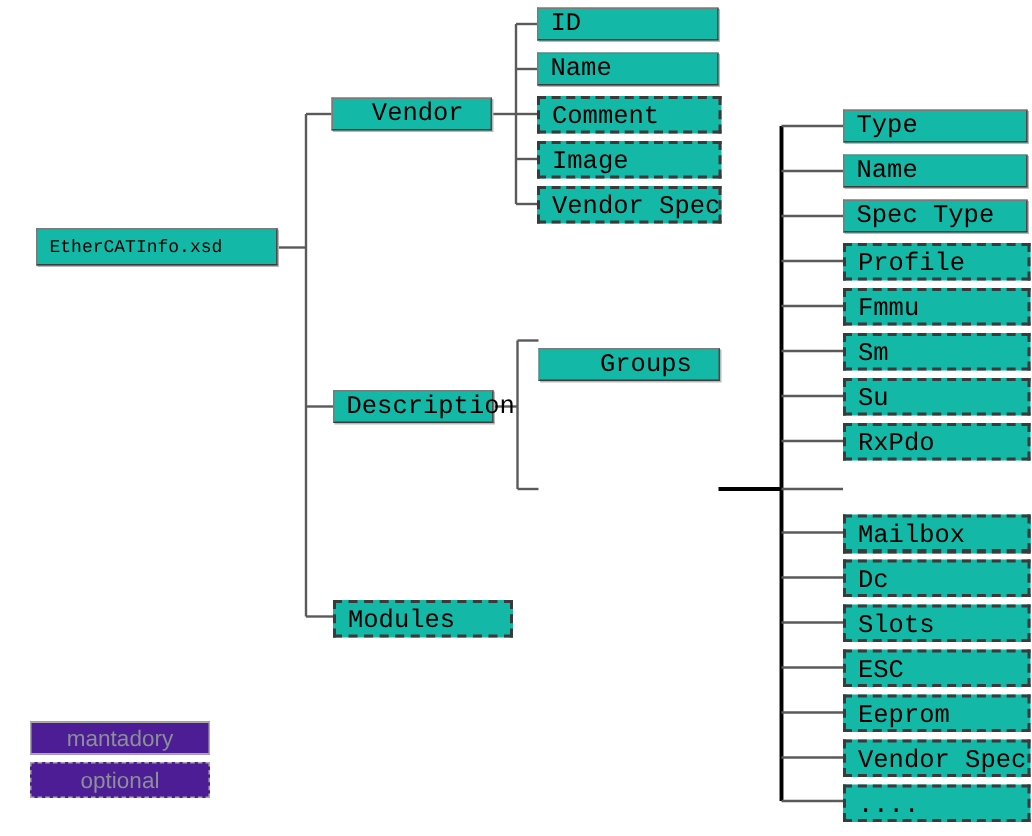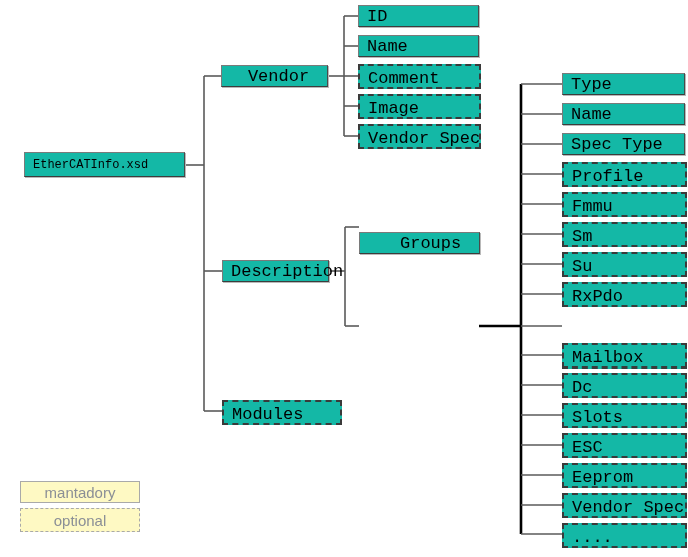--- a/index.html
+++ b/index.html
@@ -43,21 +43,21 @@
   .node.dashed {
     border: 2px dashed #3a3a3a;
     align-items: flex-end;
   }
   .node.root {
     font-size: 12px;
   }
   .legend-box {
     position: absolute;
     box-sizing: border-box;
-    background: #fef9c3;
+    background: #4c1d95;
     display: flex;
     align-items: center;
     justify-content: center;
     font-size: 15px;
     color: #8b8f96;
     line-height: 1;
     white-space: nowrap;
     z-index: 2;
   }
   .legend-box.solid {

